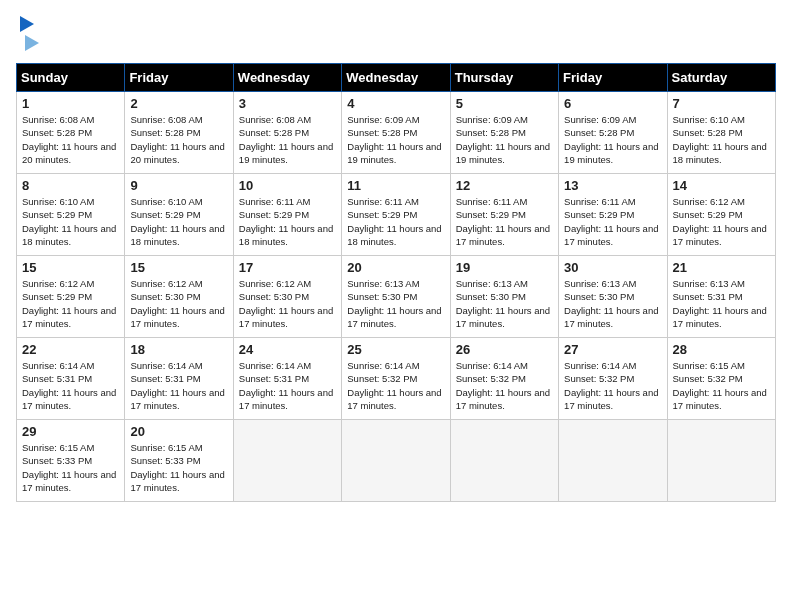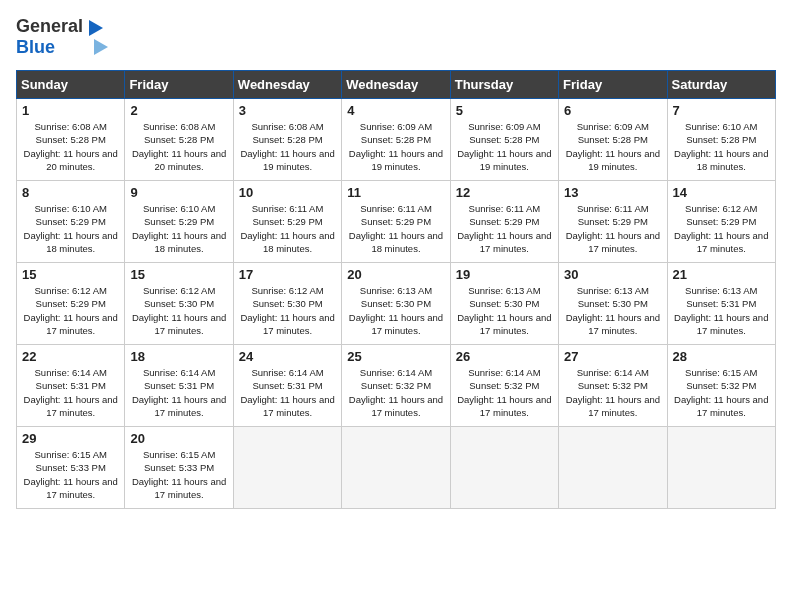--- a/index.html
+++ b/index.html
@@ -32,21 +32,21 @@
     .location-title {
       font-size: 15px;
       color: #333;
     }
     .calendar {
       width: 100%;
       border-collapse: collapse;
       border: 1px solid #ccc;
     }
     .calendar th {
-      background: #404040;
+      background: #000000;
       color: #fff;
       font-size: 13px;
       font-weight: bold;
       padding: 6px 4px;
       border: 1px solid #1255a0;
       text-align: left;
     }
     .calendar td {
       border: 1px solid #ccc;
       vertical-align: top;
@@ -63,36 +63,31 @@
     .day-num {
       font-size: 13px;
       font-weight: bold;
       display: block;
       margin-bottom: 2px;
     }
     .day-info {
       font-size: 9.5px;
       line-height: 1.4;
       color: #222;
-      text-align: center;
     }
     tr.week-row td {
       height: 82px;
     }
   </style>
 </head>
 <body>
 
 <div class="header-area">
   <div class="logo">
     <div class="logo-wrapper">
-      <div>
-        <div class="logo-text-line" style="color:#333">General</div>
-        <div class="logo-text-line" style="color:#1565c0">Blue</div>
-      </div>
       <div style="display:flex;flex-direction:column;gap:3px;margin-left:4px">
         <div style="width:0;height:0;border-top:8px solid transparent;border-bottom:8px solid transparent;border-left:14px solid #1565c0;"></div>
         <div style="width:0;height:0;border-top:8px solid transparent;border-bottom:8px solid transparent;border-left:14px solid #7ab3e0;margin-left:5px;"></div>
       </div>
     </div>
   </div>
   <div class="title-area">
     <div class="month-title"></div>
     <div class="location-title"></div>
   </div>

